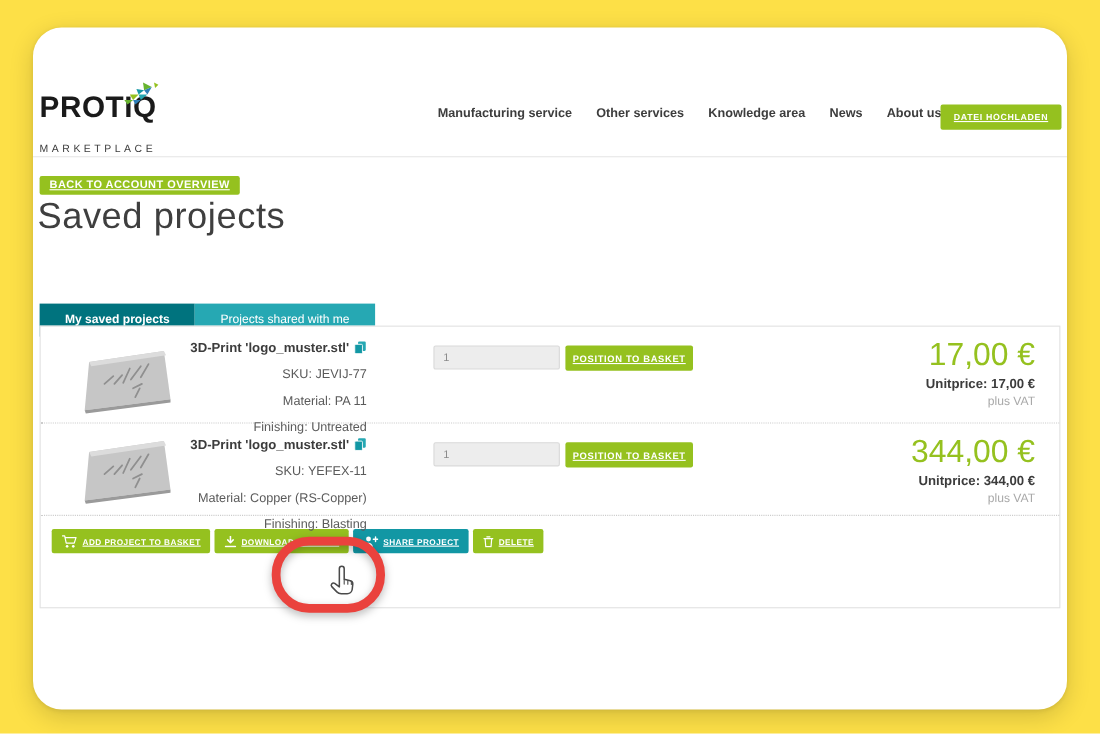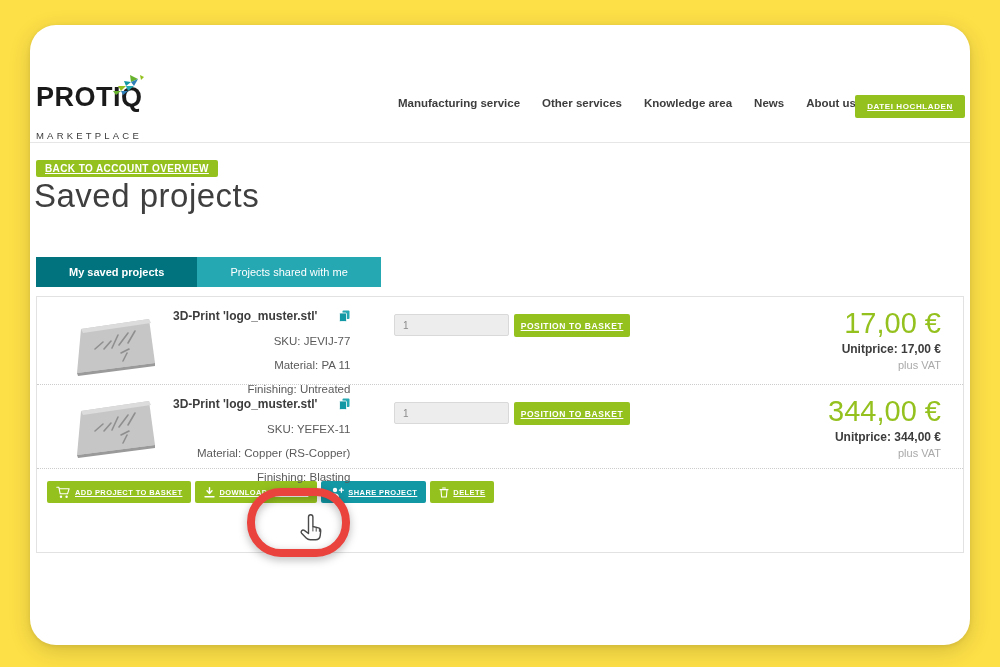--- a/index.html
+++ b/index.html
@@ -29,39 +29,39 @@
   .upload-btn { position:absolute; left:825px; top:70px; width:110px; height:23px; font-size:8px; letter-spacing:0.6px; }
 
   .header-divider { position:absolute; left:0; top:117px; width:100%; height:1px; background:#e6e6e6; }
 
   
   .back-btn { position:absolute; left:6px; top:123px; height:17px; padding:0 9px; font-size:10px; letter-spacing:0.4px;margin-top:12px; }
   .page-title { position:absolute; left:4px; top:152px; font-size:33px; font-weight:300; color:#3f3f3f; letter-spacing:0.5px; }
 
   
   .tabs { position:absolute; left:6px; top:232px; display:flex; }
-  .tab { height:30px; display:flex; align-items:center; padding:0 33px; font-size:11px; color:#ffffff; cursor:pointer; }
+  .tab { height:30px; display:flex; align-items:center; padding:0 23px; font-size:11px; color:#ffffff; cursor:pointer;margin-top:19px; }
   .tab.active { background:#00737e; font-weight:bold; }
   .tab.inactive { background:#26a8b3; }
 
   
   .panel { position:absolute; left:6px; top:271px; width:928px; height:257px; background:#ffffff; border:1px solid #e2e2e2; }
   .panel-header { height:29px; background:#9c9c9c; display:flex; align-items:center; justify-content:space-between; padding:0 12px; }
   .panel-title { color:#ffffff; font-weight:bold; font-size:12px; letter-spacing:0.3px; }
   .panel-date { color:#ffffff; font-weight:bold; font-size:10.5px; }
 
   .row { position:relative; border-bottom:1px dotted #cccccc; }
   .row-1 { height:88px; }
   .row-2 { height:84px; }
 
   .thumb { position:absolute; left:34px; width:90px; height:64px; }
   .row-1 .thumb { top:18px; } .row-2 .thumb { top:12px; }
 
   .details { position:absolute; left:136px; top:12px; }
-  .item-name { font-size:12px; font-weight:bold; color:#3c3c3c; display:flex; align-items:center; gap:22px; }
+  .item-name { font-size:12px; font-weight:bold; color:#3c3c3c; display:flex; align-items:center; gap:5px; }
   .item-line { font-size:11.5px; color:#5a5a5a; margin-top:12px;text-align:right; }
 
   .qty-input {
     position:absolute; left:357px; top:17px; width:115px; height:22px;
     background:#ededed; border:1px solid #d9d9d9; border-radius:2px;
     font-size:10px; color:#8a8a8a; padding-left:8px; font-family:"Liberation Sans", sans-serif;
   }
   .pos-btn { position:absolute; left:477px; top:17px; width:116px; height:23px; font-size:8.5px; letter-spacing:0.6px; }
 
   .price-block { position:absolute; right:22px; top:12px; text-align:right; }

